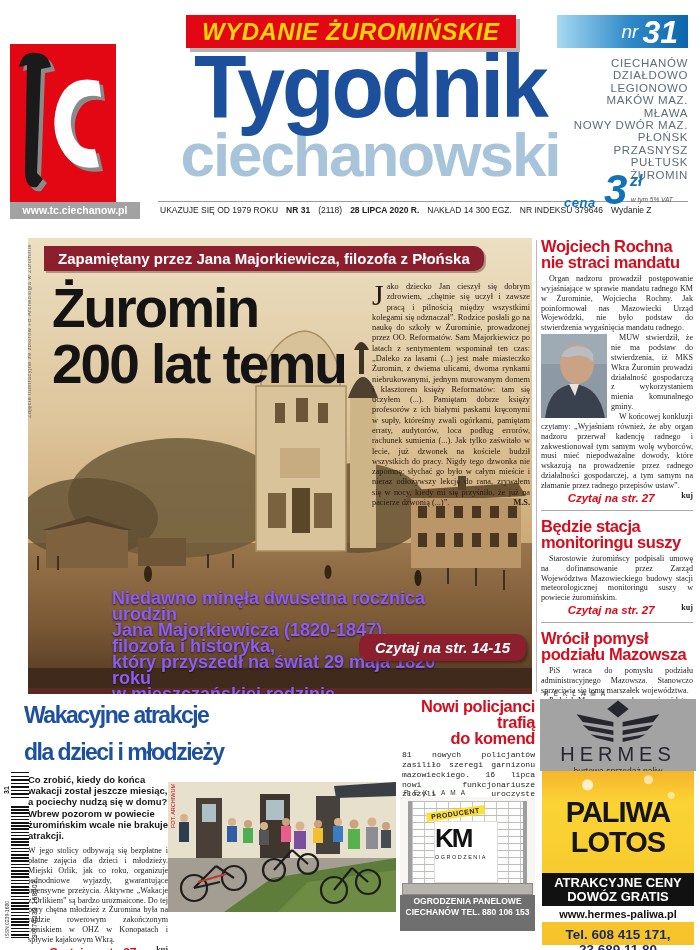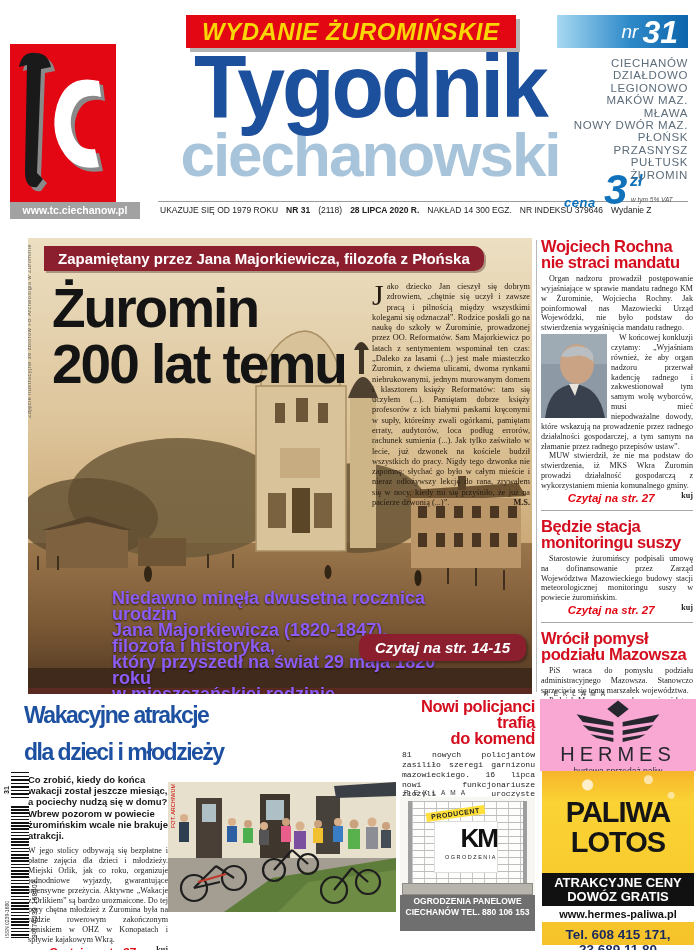--- a/index.html
+++ b/index.html
@@ -105,31 +105,31 @@
   .km-ad { position:absolute; left:400px; top:797px; width:135px; height:122px; background:#f7f6f3; }
   .km-fence { position:absolute; left:8px; top:4px; width:119px; height:86px;
              background:
                repeating-linear-gradient(180deg, #bdbdbd 0 1.5px, transparent 1.5px 7px),
                repeating-linear-gradient(90deg, #c7c7c7 0 1.5px, transparent 1.5px 12px),
                #fdfdfb;
              border-left:4px solid #9e9e9e; border-right:4px solid #9e9e9e; }
   .km-base { position:absolute; left:2px; top:86px; width:131px; height:12px; background:#b7b4ad; border:1px solid #8e8b84; }
   .km-tag { position:absolute; left:26px; top:12px; background:#ffe03a; color:#222; font-weight:bold;
              font-size:7px; padding:1px 5px; transform:rotate(-8deg); letter-spacing:.5px; }
-  .km-logo { position:absolute; left:34px; top:24px; width:64px; height:52px; background:#fff;
-             border:1px solid #ddd; text-align:right; }
+  .km-logo { position:absolute; left:34px; top:24px; width:64px; height:62px; background:#fff;
+             border:1px solid #ddd; text-align:left; }
   .km-logo .kmtxt { font-weight:bold; font-size:26px; line-height:32px; letter-spacing:-2px; color:#111;
              font-family:"Liberation Sans", sans-serif; }
   .km-logo .kmsub { font-size:5.5px; letter-spacing:1.5px; color:#222; }
   .km-footer { position:absolute; left:0; top:98px; width:135px; height:36px; background:#6f6f6f;
              color:#fff; font-weight:bold; font-size:8.5px; line-height:11px; text-align:center; padding-top:1px; }
   .km-footer span { display:block; }
 
   .hermes-ad { position:absolute; left:540px; top:699px; width:156px; height:246px; background:#fff; }
-  .hermes-top { position:absolute; left:0; top:0; width:156px; height:72px; background:#f9a8d4; text-align:center; }
+  .hermes-top { position:absolute; left:0; top:0; width:156px; height:72px; background:#a3a3a3; text-align:center; }
   .hermes-name { font-size:20px; letter-spacing:5px; color:#26262e; font-weight:normal; margin-top:-2px; }
   .hermes-tag { font-size:8.5px; color:#333; }
   .hermes-gold { position:absolute; left:2px; top:72px; width:152px; height:174px;
              background:
                radial-gradient(circle at 30% 8%, rgba(255,255,255,.75) 0 5px, transparent 6px),
                radial-gradient(circle at 70% 5%, rgba(255,255,255,.6) 0 4px, transparent 5px),
                radial-gradient(circle at 85% 14%, rgba(255,255,255,.5) 0 3px, transparent 4px),
                linear-gradient(180deg,#f6b52b 0%,#fbd335 18%,#f8cc2e 55%,#f5c22a 100%); text-align:center; }
   .hermes-prod { color:#151515; font-weight:bold; font-size:29px; line-height:30px; letter-spacing:-1px; margin-top:26px; }
   .hermes-offer { background:#111; color:#fff; font-weight:bold; font-size:13px; line-height:13.5px;
@@ -319,22 +319,22 @@
         <div class="portrait">
           <svg width="66" height="84" viewBox="0 0 66 84">
             <rect width="66" height="84" fill="#8d9aa6"></rect>
             <rect x="0" y="0" width="66" height="30" fill="#9eaab4"></rect>
             <ellipse cx="36" cy="30" rx="17" ry="20" fill="#c9a384"></ellipse>
             <path d="M20,22 Q28,8 46,14 Q54,18 52,28 Q44,20 34,22 Q24,24 20,22 Z" fill="#b9bec2"></path>
             <path d="M4,84 Q8,52 33,50 Q58,52 64,84 Z" fill="#39414f"></path>
             <path d="M28,50 L38,50 L34,62 Z" fill="#e8e4dc"></path>
           </svg>
         </div>
+        <p>MUW stwierdził, że nie ma podstaw do stwierdzenia, iż MKS Wkra Żuromin prowadzi działalność gospodarczą z wykorzystaniem mienia komunalnego gminy.</p>
         <p>W końcowej konkluzji czytamy: „Wyjaśniam również, że aby organ nadzoru przerwał kadencję radnego i zakwestionował tym samym wolę wyborców, musi mieć niepodważalne dowody, które wskazują na prowadzenie przez radnego działalności gospodarczej, a tym samym na złamanie przez radnego przepisów ustaw”.</p>
-        <p>MUW stwierdził, że nie ma podstaw do stwierdzenia, iż MKS Wkra Żuromin prowadzi działalność gospodarczą z wykorzystaniem mienia komunalnego gminy.</p>
         <span class="sig">kuj</span>
       </div>
       <div class="readmore">Czytaj na str. 27</div>
     </article>
 
     <hr class="brief-sep">
 
     <article>
       <h2 class="brief-title">Będzie stacja monitoringu suszy</h2>
       <div class="brief-body">

